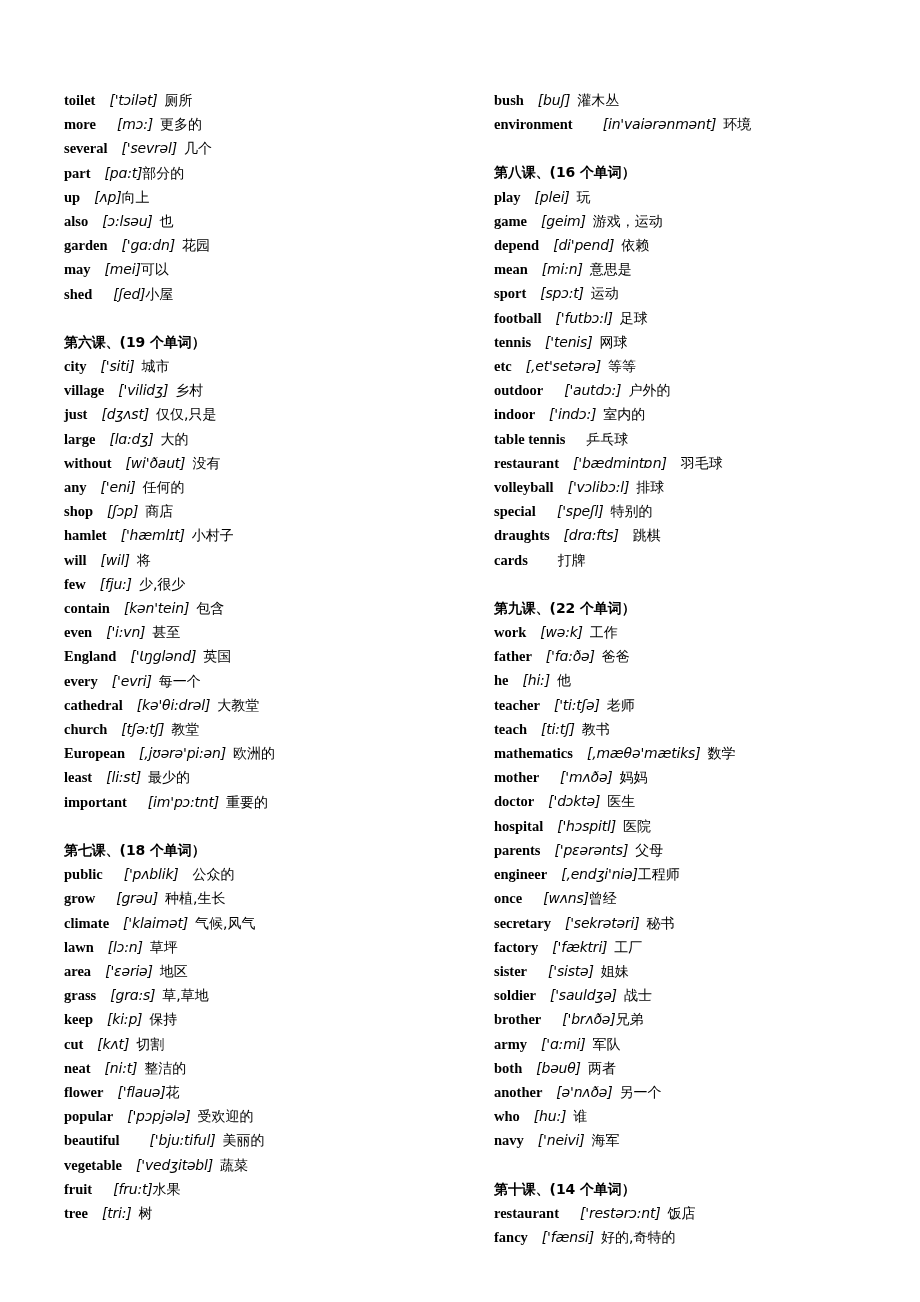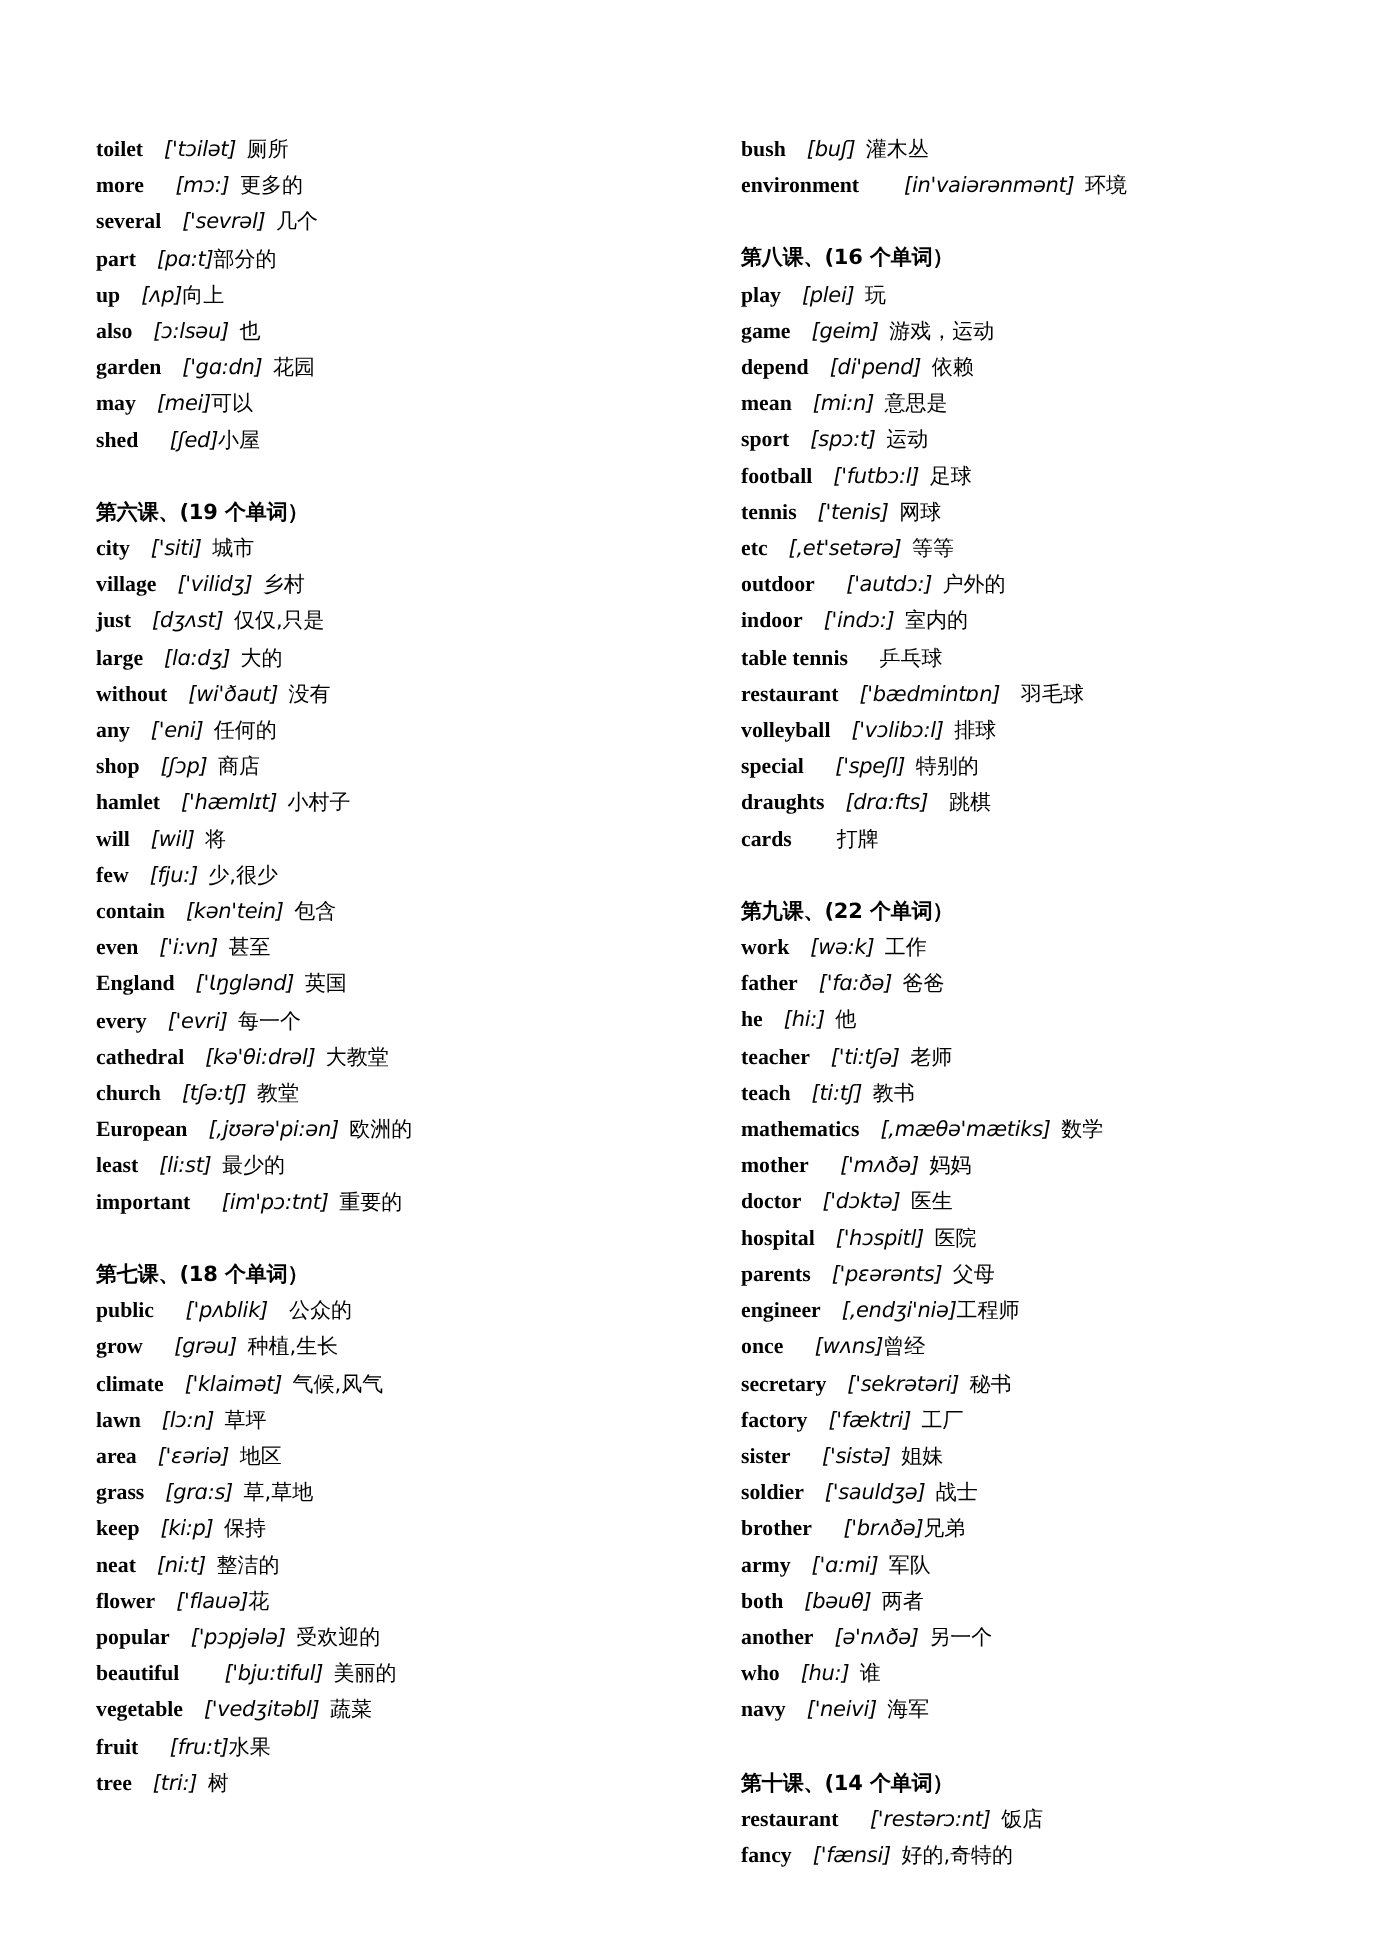--- a/index.html
+++ b/index.html
@@ -127,20 +127,21 @@
         </div>
         <div class="section">
           <div class="section-heading">第七课、(18 个单词）</div>
           <div class="entry"><span class="word">public</span><span class="sp3"></span><span class="phon">['pʌblik]</span><span class="sp2"></span><span class="gloss">公众的</span></div>
           <div class="entry"><span class="word">grow</span><span class="sp3"></span><span class="phon">[grəu]</span><span class="sp1"></span><span class="gloss">种植,生长</span></div>
           <div class="entry"><span class="word">climate</span><span class="sp2"></span><span class="phon">['klaimət]</span><span class="sp1"></span><span class="gloss">气候,风气</span></div>
           <div class="entry"><span class="word">lawn</span><span class="sp2"></span><span class="phon">[lɔ:n]</span><span class="sp1"></span><span class="gloss">草坪</span></div>
           <div class="entry"><span class="word">area</span><span class="sp2"></span><span class="phon">['ɛəriə]</span><span class="sp1"></span><span class="gloss">地区</span></div>
           <div class="entry"><span class="word">grass</span><span class="sp2"></span><span class="phon">[grɑ:s]</span><span class="sp1"></span><span class="gloss">草,草地</span></div>
           <div class="entry"><span class="word">keep</span><span class="sp2"></span><span class="phon">[ki:p]</span><span class="sp1"></span><span class="gloss">保持</span></div>
+          <div class="entry"><span class="word">cut</span><span class="sp2"></span><span class="phon">[kʌt]</span><span class="sp1"></span><span class="gloss">切割</span></div>
           <div class="entry"><span class="word">neat</span><span class="sp2"></span><span class="phon">[ni:t]</span><span class="sp1"></span><span class="gloss">整洁的</span></div>
           <div class="entry"><span class="word">flower</span><span class="sp2"></span><span class="phon">['flauə]</span><span class="sp0"></span><span class="gloss">花</span></div>
           <div class="entry"><span class="word">popular</span><span class="sp2"></span><span class="phon">['pɔpjələ]</span><span class="sp1"></span><span class="gloss">受欢迎的</span></div>
           <div class="entry"><span class="word">beautiful</span><span class="sp4"></span><span class="phon">['bju:tiful]</span><span class="sp1"></span><span class="gloss">美丽的</span></div>
           <div class="entry"><span class="word">vegetable</span><span class="sp2"></span><span class="phon">['vedʒitəbl]</span><span class="sp1"></span><span class="gloss">蔬菜</span></div>
           <div class="entry"><span class="word">fruit</span><span class="sp3"></span><span class="phon">[fru:t]</span><span class="sp0"></span><span class="gloss">水果</span></div>
           <div class="entry"><span class="word">tree</span><span class="sp2"></span><span class="phon">[tri:]</span><span class="sp1"></span><span class="gloss">树</span></div>
         </div>
       </div>
     <div class="column" id="col-1">

